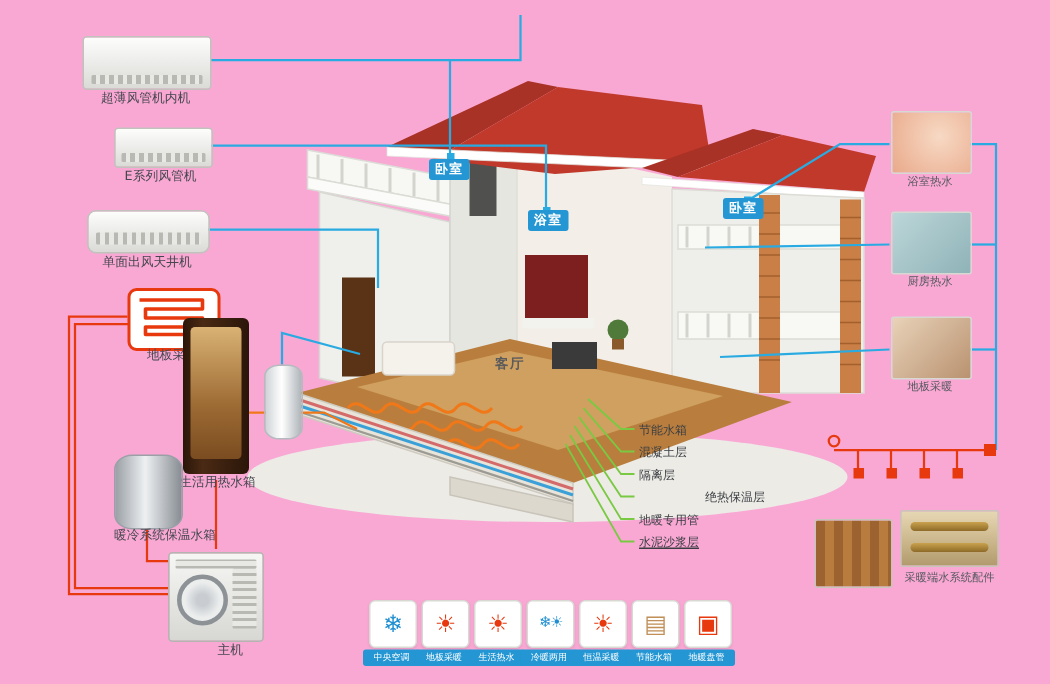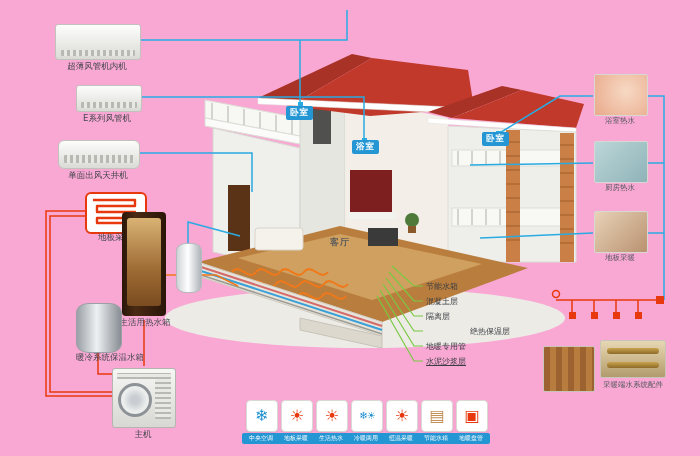--- a/index.html
+++ b/index.html
@@ -238,21 +238,21 @@
   <div class="tank-small" style="left:176px;top:243px;width:24px;height:48px;"></div>
 
   <div class="tank-steel" style="left:76px;top:303px;width:44px;height:48px;"></div>
   <div class="eq-label" style="left:62px;top:353px;width:96px;">暖冷系统保温水箱</div>
 
   <div class="mainunit" style="left:112px;top:368px;width:62px;height:58px;">
     <div class="fan" style="left:5px;top:14px;"></div>
     <div class="mu-grille" style="left:42px;top:10px;width:16px;height:40px;"></div>
     <div class="mu-grille" style="left:4px;top:4px;width:54px;height:6px;"></div>
   </div>
-  <div class="eq-label" style="left:124px;top:430px;width:38px;">主机</div>
+  <div class="eq-label" style="left:124px;top:430px;width:38px;text-align:right;">主机</div>
 
   <div class="tag-blue" style="left:286px;top:106px;">卧室</div>
   <div class="tag-blue" style="left:352px;top:140px;">浴室</div>
   <div class="tag-blue" style="left:482px;top:132px;">卧室</div>
   <div class="room-plain" style="left:330px;top:236px;text-align:center;">客厅</div>
 
   <div class="layer-label" style="left:426px;top:281px;">节能水箱</div>
   <div class="layer-label" style="left:426px;top:296px;">混凝土层</div>
   <div class="layer-label" style="left:426px;top:311px;">隔离层</div>
   <div class="layer-label" style="left:426px;top:326px;margin-left:44px;">绝热保温层</div>

